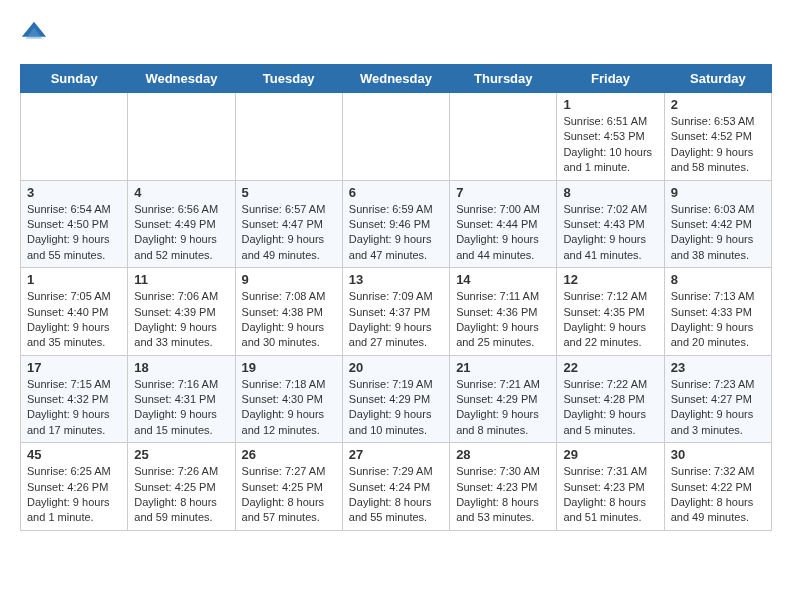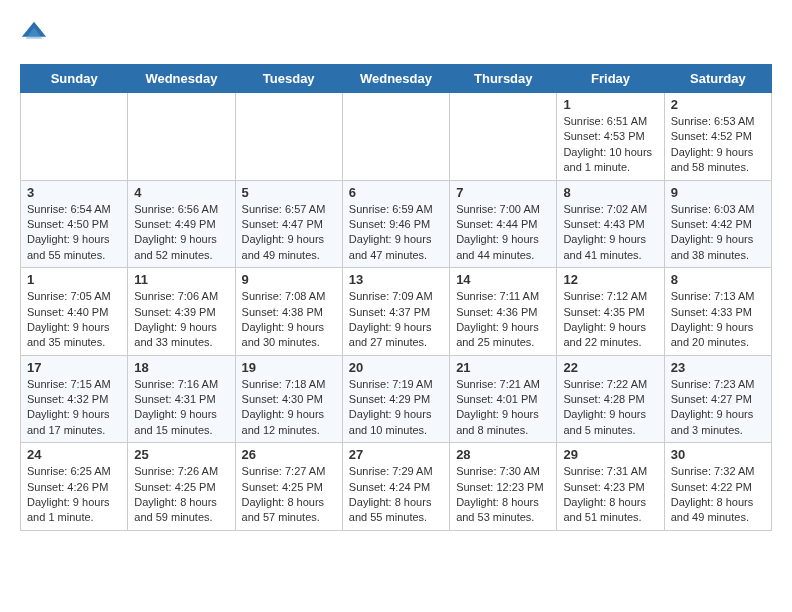--- a/index.html
+++ b/index.html
@@ -249,39 +249,39 @@
         </td>
         <td>
           <span class="day-number">20</span>
           <div class="cell-content">Sunrise: 7:19 AM
 Sunset: 4:29 PM
 Daylight: 9 hours and 10 minutes.</div>
         </td>
         <td>
           <span class="day-number">21</span>
           <div class="cell-content">Sunrise: 7:21 AM
-Sunset: 4:01 PM
+Sunset: 4:29 PM
 Daylight: 9 hours and 8 minutes.</div>
         </td>
         <td>
           <span class="day-number">22</span>
           <div class="cell-content">Sunrise: 7:22 AM
 Sunset: 4:28 PM
 Daylight: 9 hours and 5 minutes.</div>
         </td>
         <td>
           <span class="day-number">23</span>
           <div class="cell-content">Sunrise: 7:23 AM
 Sunset: 4:27 PM
 Daylight: 9 hours and 3 minutes.</div>
         </td>
       </tr>
       <tr>
         <td>
-          <span class="day-number">24</span>
+          <span class="day-number">45</span>
           <div class="cell-content">Sunrise: 6:25 AM
 Sunset: 4:26 PM
 Daylight: 9 hours and 1 minute.</div>
         </td>
         <td>
           <span class="day-number">25</span>
           <div class="cell-content">Sunrise: 7:26 AM
 Sunset: 4:25 PM
 Daylight: 8 hours and 59 minutes.</div>
         </td>
@@ -293,21 +293,21 @@
         </td>
         <td>
           <span class="day-number">27</span>
           <div class="cell-content">Sunrise: 7:29 AM
 Sunset: 4:24 PM
 Daylight: 8 hours and 55 minutes.</div>
         </td>
         <td>
           <span class="day-number">28</span>
           <div class="cell-content">Sunrise: 7:30 AM
-Sunset: 12:23 PM
+Sunset: 4:23 PM
 Daylight: 8 hours and 53 minutes.</div>
         </td>
         <td>
           <span class="day-number">29</span>
           <div class="cell-content">Sunrise: 7:31 AM
 Sunset: 4:23 PM
 Daylight: 8 hours and 51 minutes.</div>
         </td>
         <td>
           <span class="day-number">30</span>

